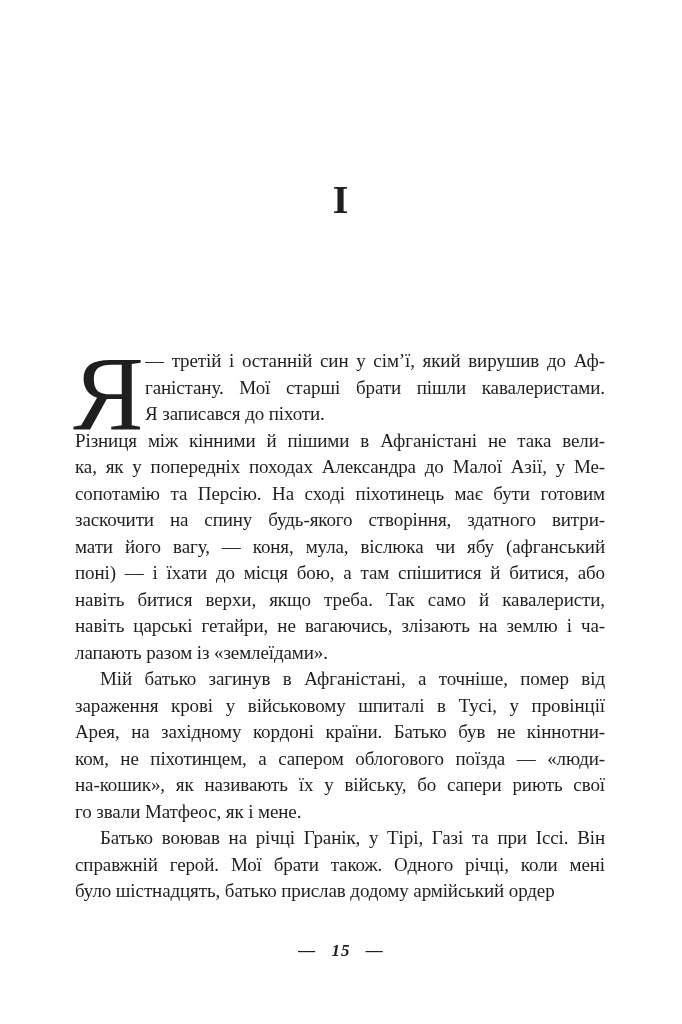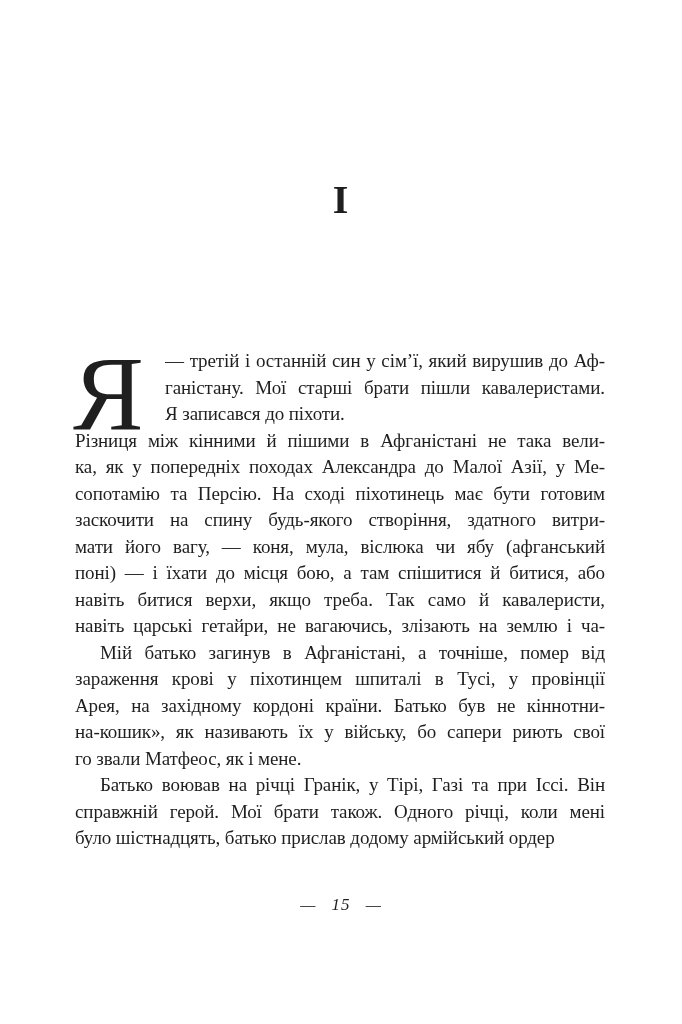--- a/index.html
+++ b/index.html
@@ -40,21 +40,21 @@
     width: 530px;
     font-size: 19px;
     line-height: 26.5px;
     letter-spacing: -0.1px;
   }
   .para {
     margin: 0;
     padding: 0;
   }
   .para.has-dropcap {
-    margin-left: 90px;
+    margin-left: 70px;
   }
   .dropcap {
     position: absolute;
     left: -2px;
     top: -7px;
     font-size: 106px;
     line-height: 1;
     font-weight: 400;
   }
   .line {
@@ -66,28 +66,29 @@
   }
   .line.last {
     text-align: center;
     text-align-last: left;
   }
   .line.first-indent {
     padding-left: 25px;
   }
   .folio {
     position: absolute;
-    top: 895px;
+    top: 941px;
     left: 0;
     width: 100%;
     text-align: center;
     font-style: italic;
     font-size: 17px;
     word-spacing: 10px;
     letter-spacing: 1px;
+    font-weight: bold;
   }
 </style>
 </head>
 <body>
 
 <div class="page">
   <div class="chapter-number">I</div>
 
   <div class="text-block" id="text-block">
       <span class="dropcap">Я</span>
@@ -98,25 +99,27 @@
       </div>
       <div class="para">
         <div class="line">Різниця між кінними й пішими в Афганістані не така вели-</div>
         <div class="line">ка, як у попередніх походах Александра до Малої Азії, у Ме-</div>
         <div class="line">сопотамію та Персію. На сході піхотинець має бути готовим</div>
         <div class="line">заскочити на спину будь-якого створіння, здатного витри-</div>
         <div class="line">мати його вагу, — коня, мула, віслюка чи ябу (афганський</div>
         <div class="line">поні) — і їхати до місця бою, а там спішитися й битися, або</div>
         <div class="line">навіть битися верхи, якщо треба. Так само й кавалеристи,</div>
         <div class="line">навіть царські гетайри, не вагаючись, злізають на землю і ча-</div>
+        <div class="line last">лапають разом із «землеїдами».</div>
       </div>
       <div class="para">
         <div class="line first-indent">Мій батько загинув в Афганістані, а точніше, помер від</div>
-        <div class="line">зараження крові у піхотинцем шпиталі в Тусі, у провінції</div>
+        <div class="line">зараження крові у військовому шпиталі в Тусі, у провінції</div>
         <div class="line">Арея, на західному кордоні країни. Батько був не кіннотни-</div>
+        <div class="line">ком, не піхотинцем, а сапером облогового поїзда — «люди-</div>
         <div class="line">на-кошик», як називають їх у війську, бо сапери риють свої</div>
         <div class="line last">го звали Матфеос, як і мене.</div>
       </div>
       <div class="para">
         <div class="line first-indent">Батько воював на річці Гранік, у Тірі, Газі та при Іссі. Він</div>
         <div class="line">справжній герой. Мої брати також. Одного річці, коли мені</div>
         <div class="line last">було шістнадцять, батько прислав додому армійський ордер</div>
       </div>
     </div>
 

